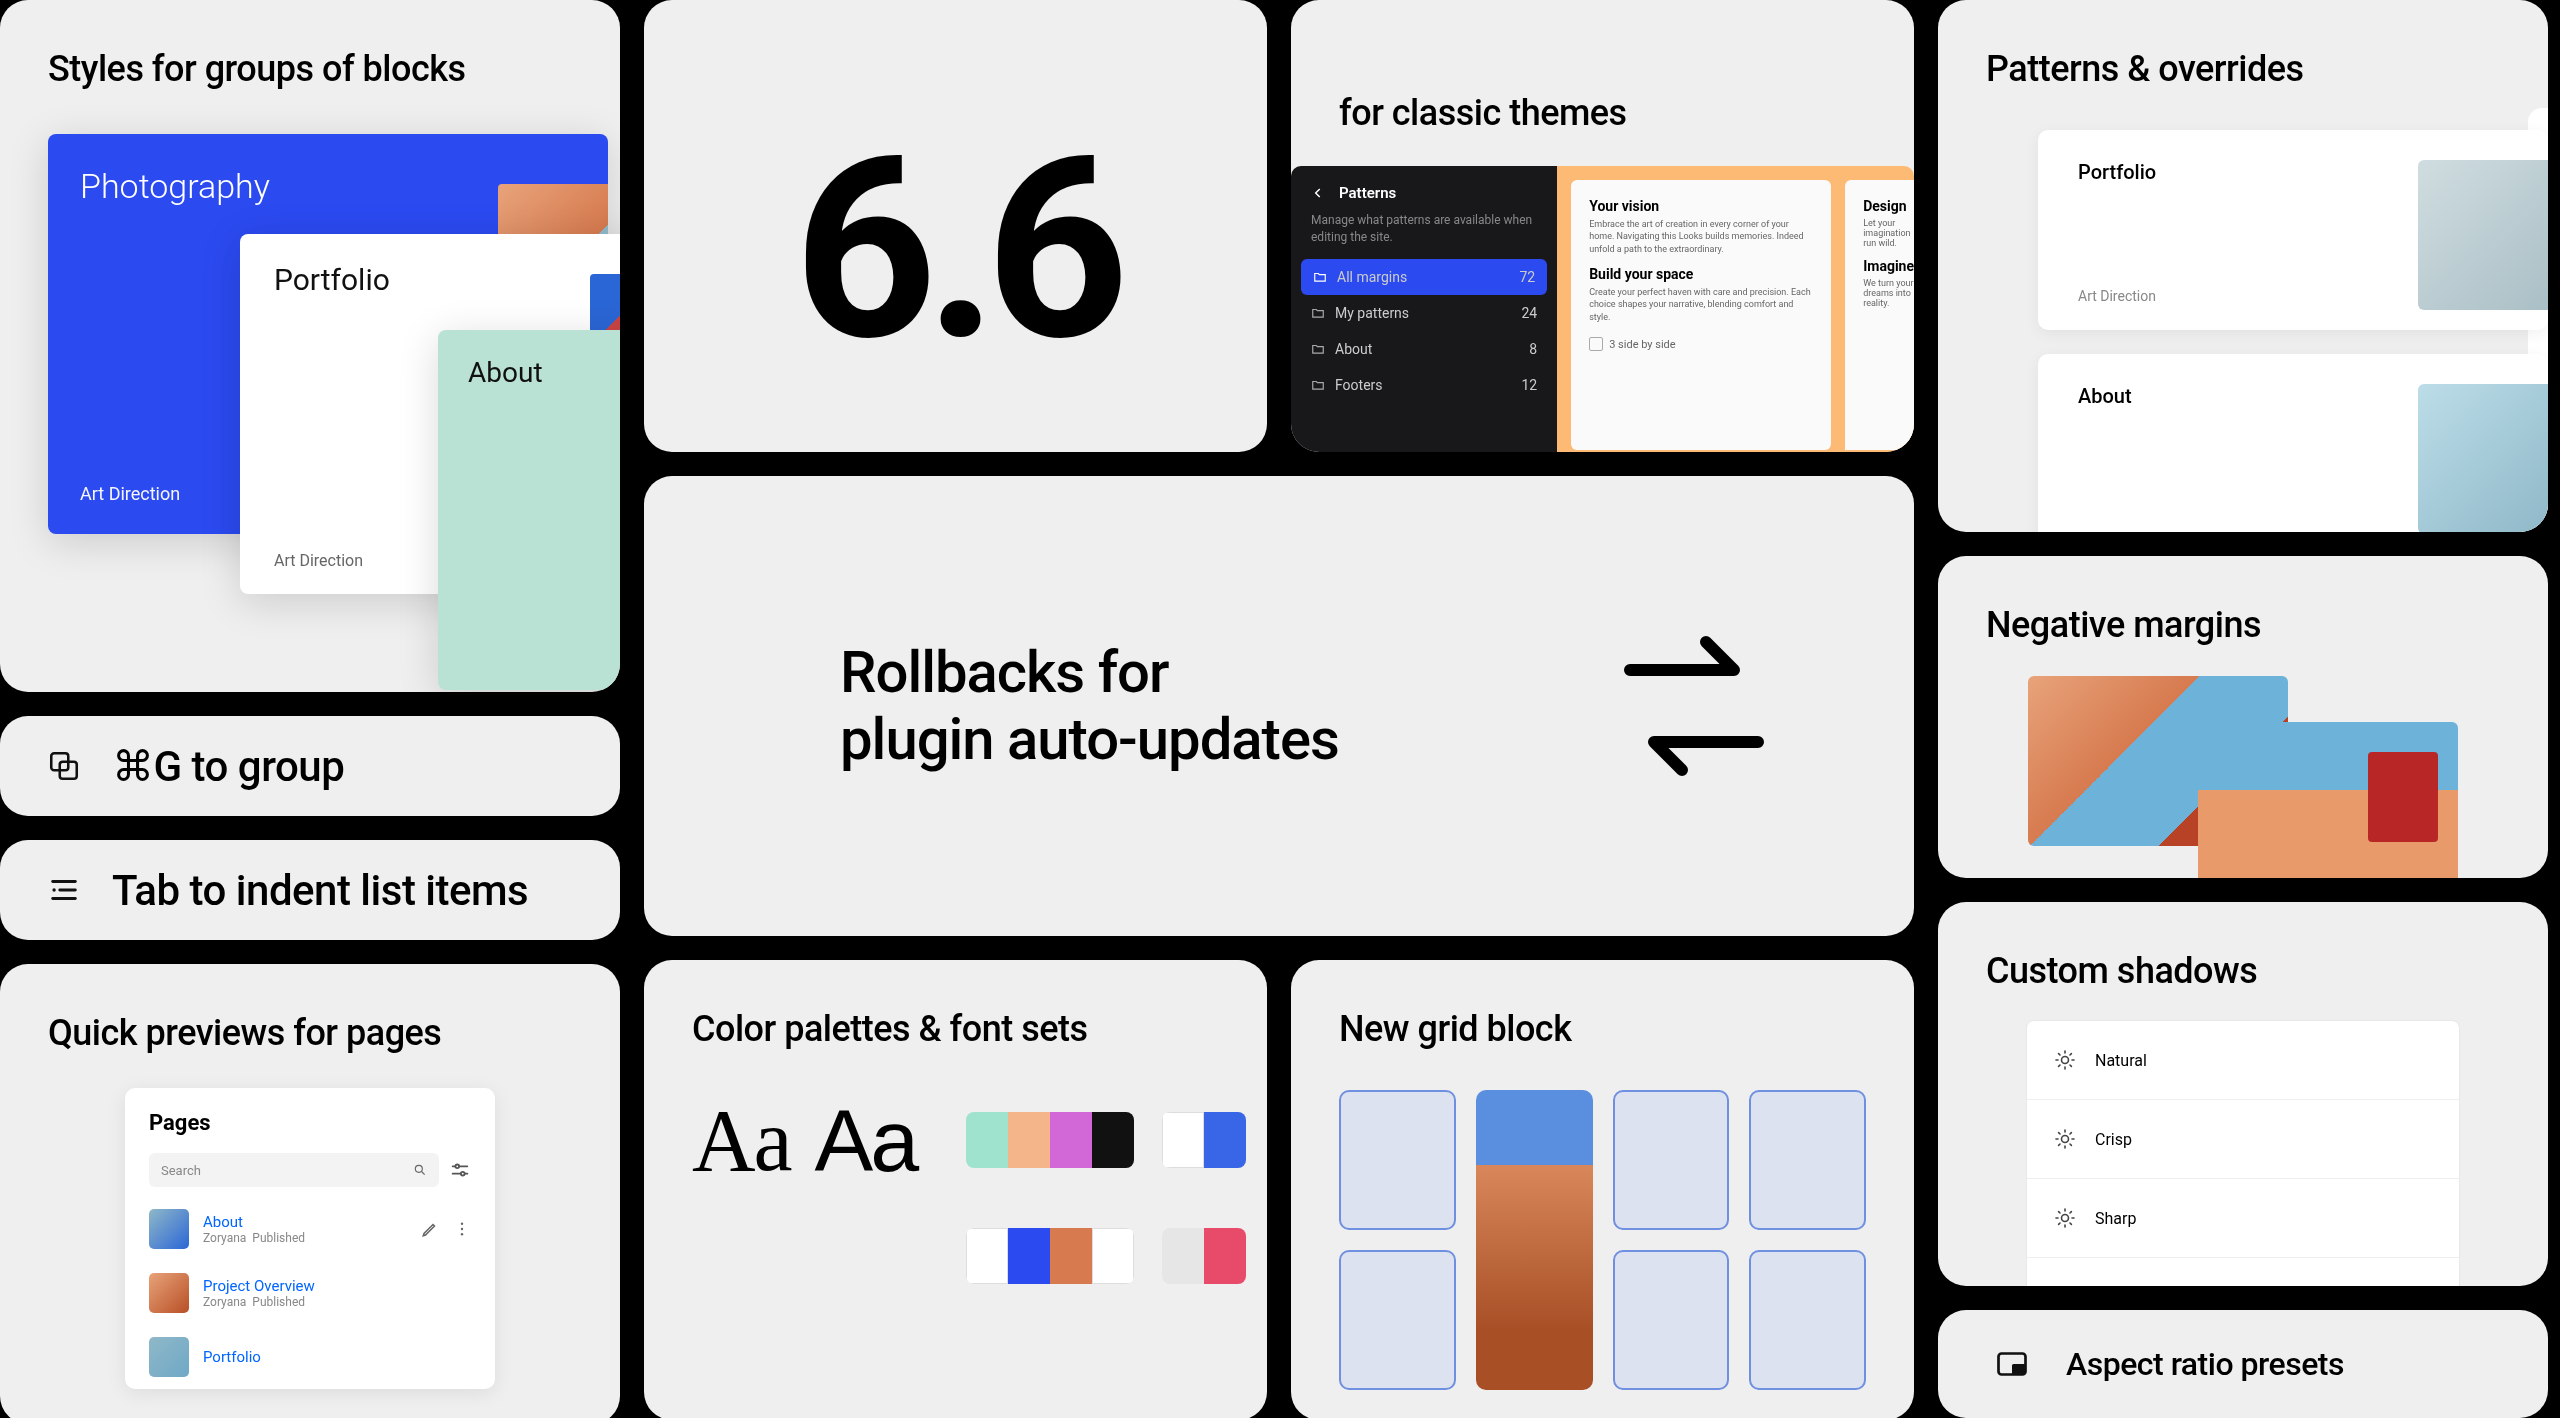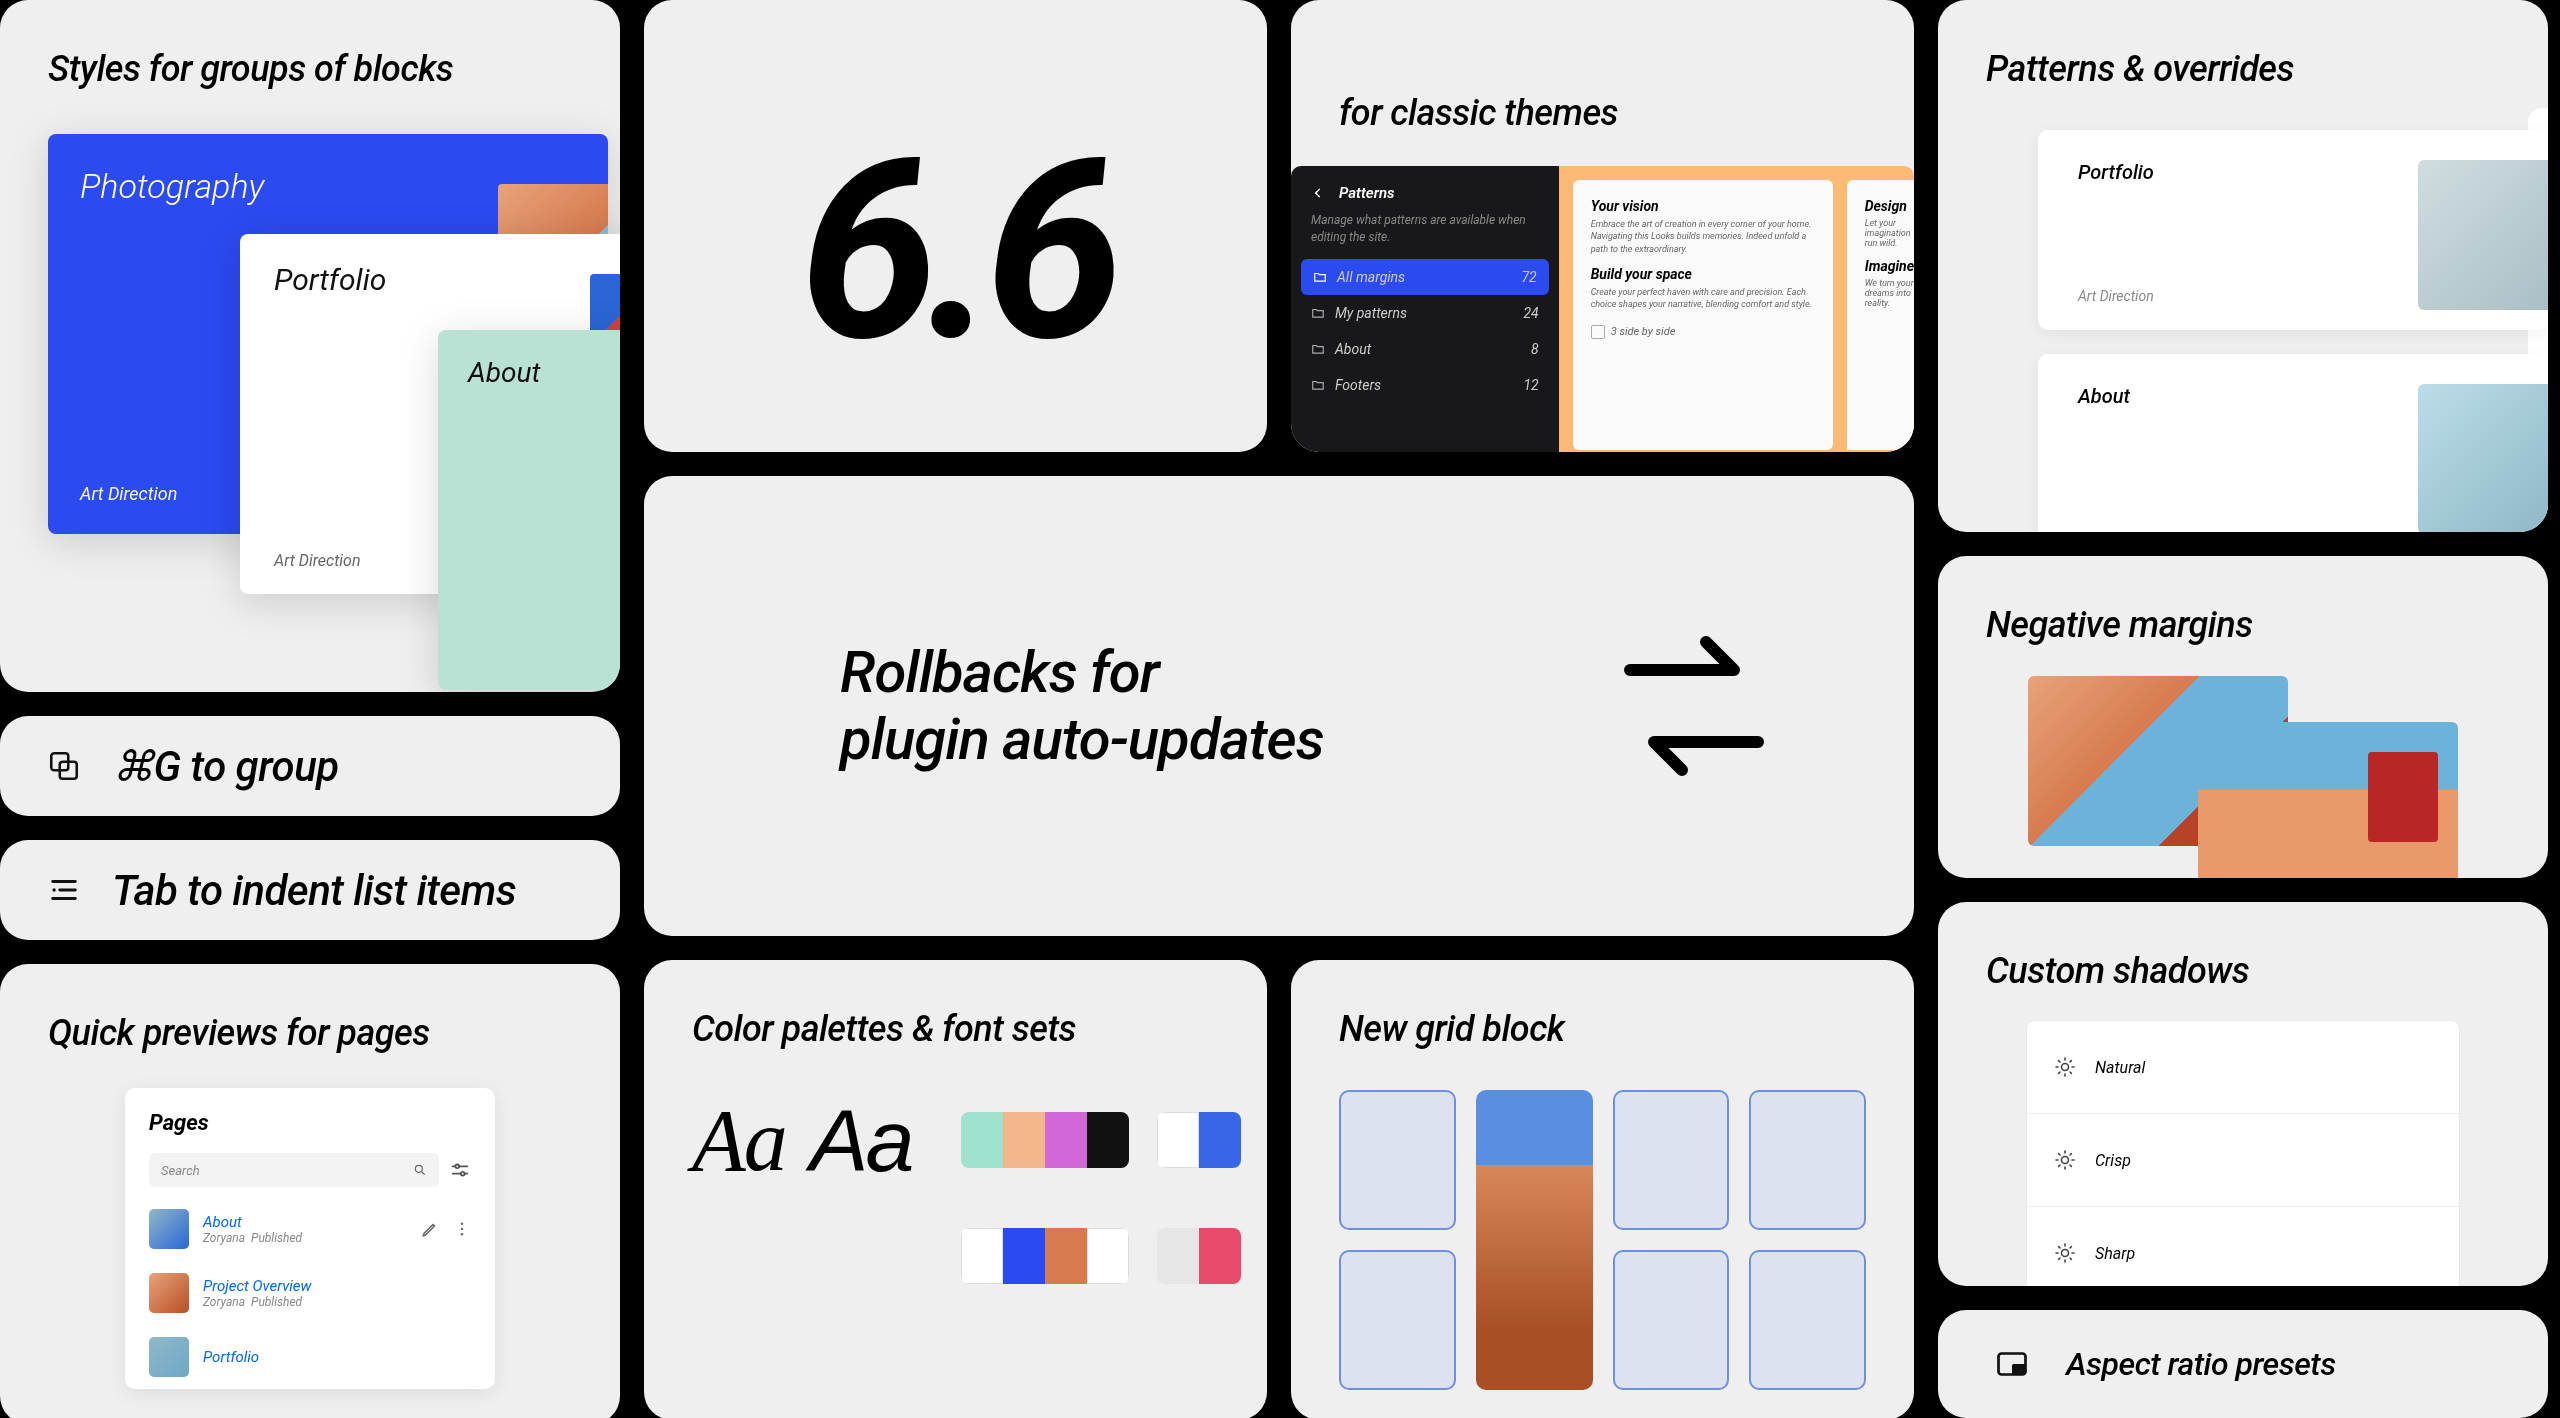--- a/index.html
+++ b/index.html
@@ -11,21 +11,20 @@
   overflow: hidden;
   transform-origin: top left;
 }
 .grid {
   display: grid;
   grid-template-columns: 620px 1270px 610px;
   gap: 24px;
   padding: 0;
   width: 2560px;
   height: 1385px;
-  font-style: italic;
 }
 .col { display: flex; flex-direction: column; gap: 24px; }
 .mid-col { display: flex; flex-direction: column; gap: 24px; }
 .mid-top { display: grid; grid-template-columns: 1fr 1fr; gap: 24px; }
 .mid-bot { display: grid; grid-template-columns: 1fr 1fr; gap: 24px; }
 .card {
   background: #efefef;
   border-radius: 28px;
   overflow: hidden;
   position: relative;
@@ -148,21 +147,21 @@
 
 .c-neg{height:322px;}
 .neg-imgs{margin-top:30px;display:flex;justify-content:center;position:relative;height:200px;}
 .ni{position:absolute;border-radius:6px;}
 .ni1{width:260px;height:170px;background:linear-gradient(135deg,#e8a37a 0%,#d77a4f 40%,#6db2d8 40%,#6db2d8 70%,#b84226 70%);left:90px;top:0;}
 .ni2{width:260px;height:170px;background:linear-gradient(#6db2d8 0%,#6db2d8 40%,#e89a6a 40%,#e89a6a 100%);left:260px;top:46px;}
 .ni2::after{content:"";position:absolute;right:20px;top:30px;width:70px;height:90px;background:#b82626;border-radius:4px;}
 
 .c-shad{height:384px;}
 .shad-list{margin:28px 88px 0;background:#fff;border:1px solid #e8e8e8;border-radius:8px;overflow:hidden;}
-.shad-row{display:flex;align-items:center;gap:18px;padding:34px 26px;border-bottom:1px solid #eee;}
+.shad-row{display:flex;align-items:center;gap:18px;padding:27px 26px;border-bottom:1px solid #eee;}
 .shad-row:last-child{border:none;gap:48px;}
 .sun-icon{width:24px;height:24px;}
 
 .c-aspect{height:108px;display:flex;align-items:center;gap:36px;padding:0 56px;}
 .c-aspect .card-title{font-size:32px;}
 
 svg{display:block;}
 </style>
 </head>
 <body>

